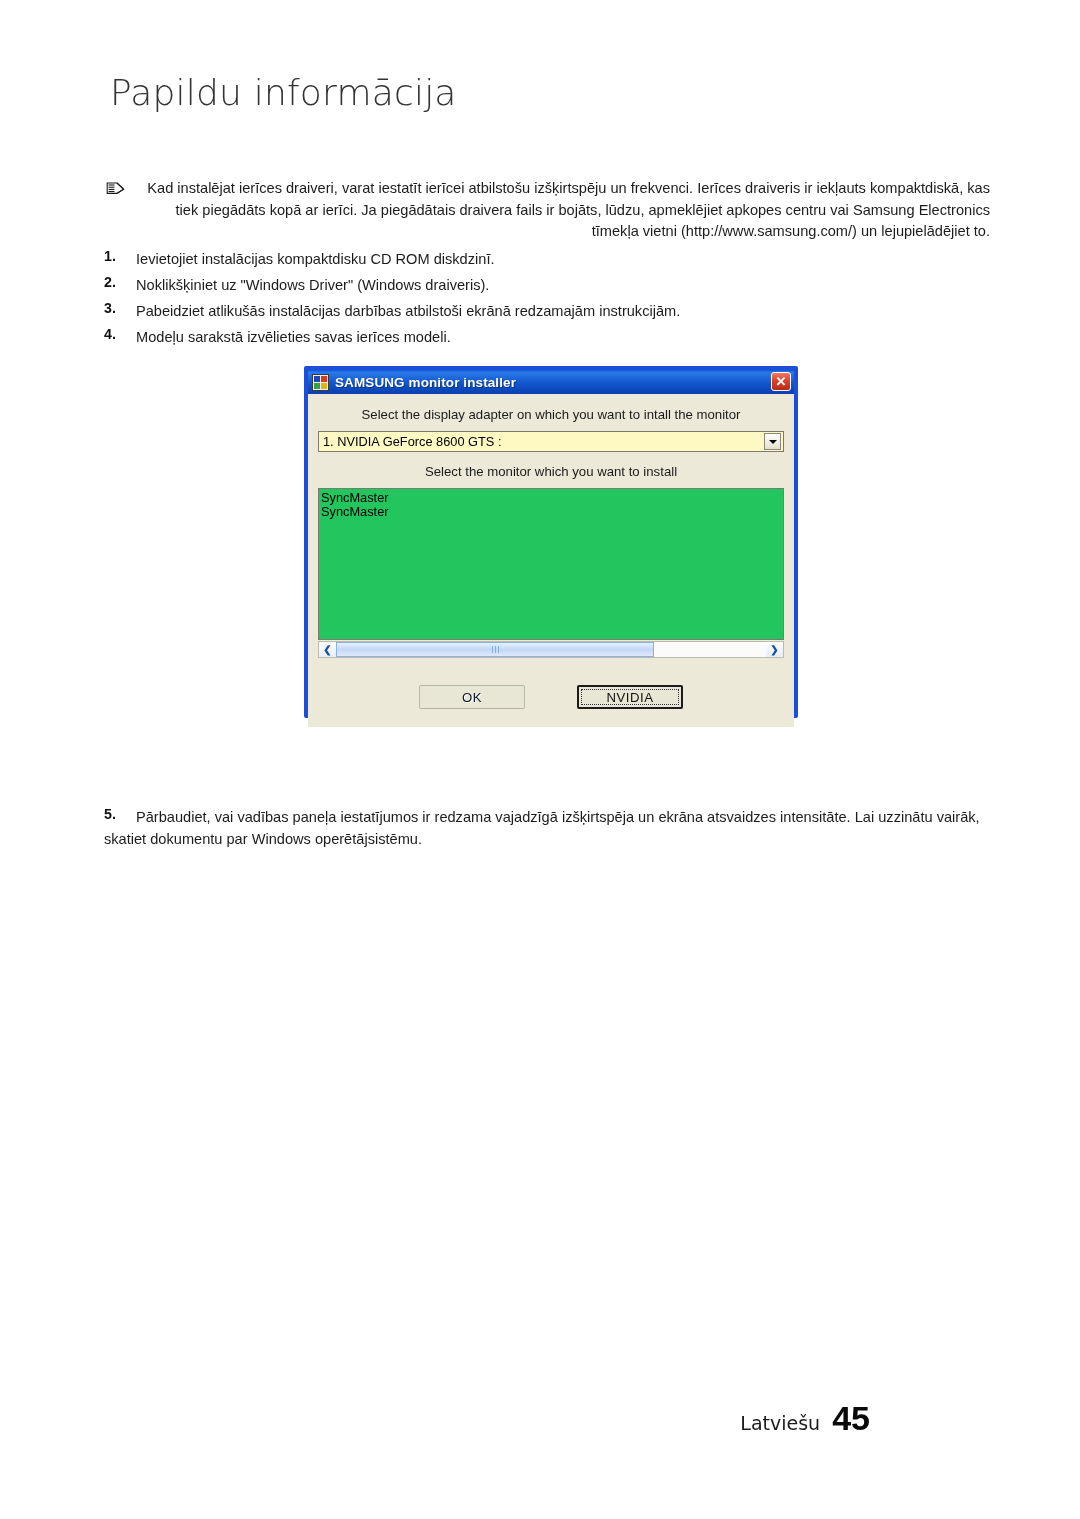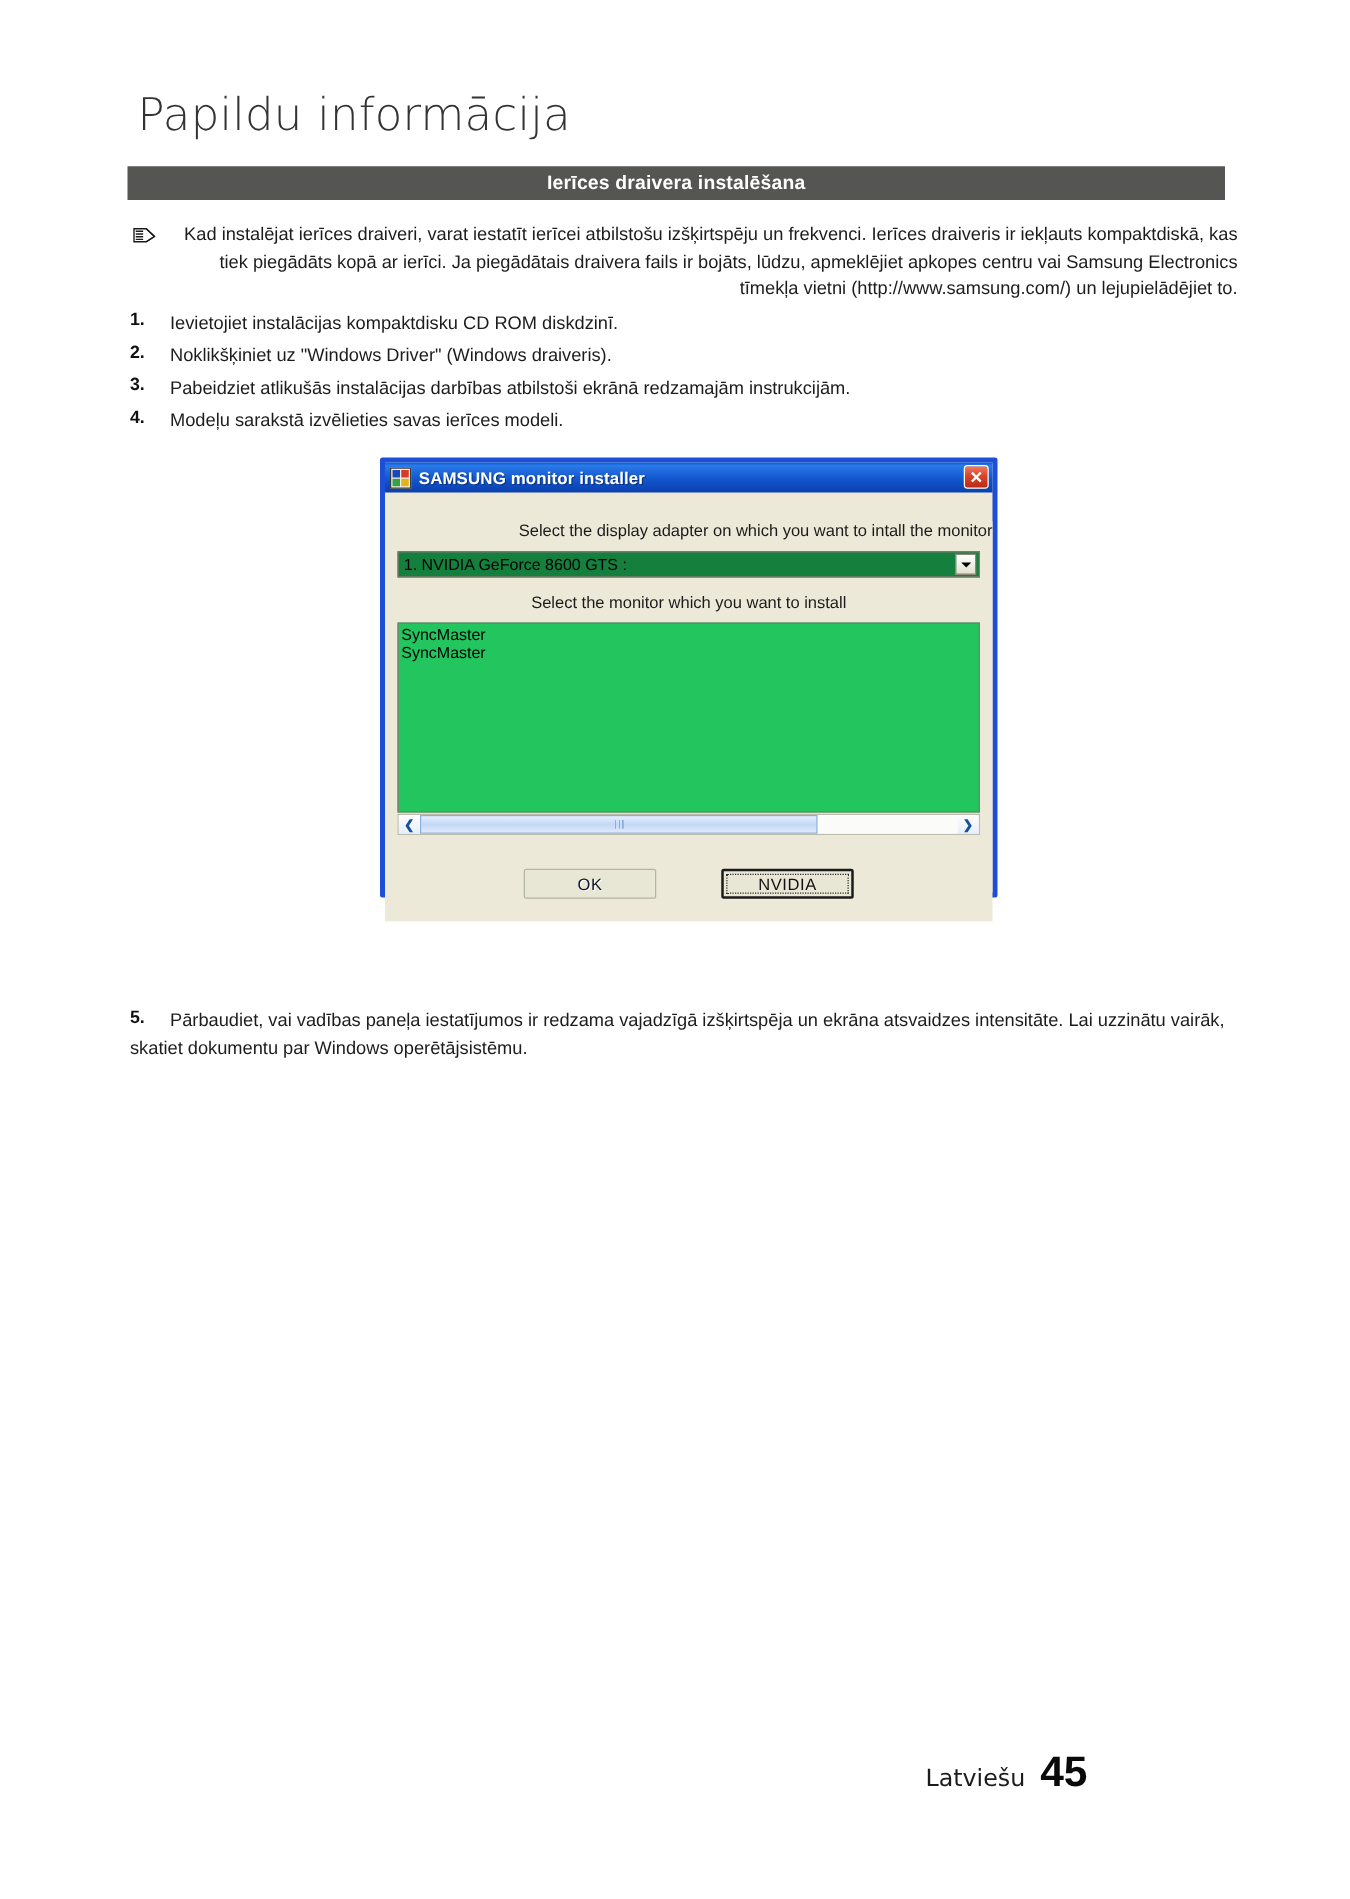--- a/index.html
+++ b/index.html
@@ -188,28 +188,28 @@
     background: #ece9d8;
     padding: 0;
   }
 
   .dlg-label {
     text-align: center;
     font-size: 13.2px;
     color: #1b1b1b;
     font-family: "Liberation Sans", sans-serif;
   }
-  .dlg-label-1 { margin-top: 23px; text-align: right; }
+  .dlg-label-1 { margin-top: 13px; }
   .dlg-label-2 { margin-top: 9px; }
 
   .combo {
     position: relative;
     margin: 9px 10px 12px 10px;
     height: 21px;
-    background: #15803d;
+    background: #fef9c3;
     border: 1px solid #7b7b6e;
     box-sizing: border-box;
     display: flex;
     align-items: center;
   }
   .combo-value {
     flex: 1 1 auto;
     padding-left: 4px;
     font-size: 12.8px;
     color: #000000;
@@ -363,23 +363,20 @@
     line-height: 1;
   }
 </style>
 </head>
 <body>
 
 <div class="page">
 
   <div class="chapter-title">Papildu informācija</div>
 
-  <div class="section-banner">
-    <span class="banner-text">Ierīces draivera instalēšana</span>
-  </div>
 
   <div class="note-block">
     <span class="note-icon">
       <svg width="22" height="18" viewBox="0 0 22 18" xmlns="http://www.w3.org/2000/svg">
         <g fill="none" stroke="#1a1a1a" stroke-width="1.1">
           <path d="M3.2 3.0 L13.0 3.0 L19.6 9.2 L13.0 13.4 L3.2 13.4 Z" fill="#ffffff"></path>
           <path d="M13.0 3.0 L19.6 9.2"></path>
           <path d="M13.0 13.4 L19.6 9.2"></path>
           <path d="M4.6 5.0 L10.5 5.0"></path>
           <path d="M4.6 7.2 L10.5 7.2"></path>

